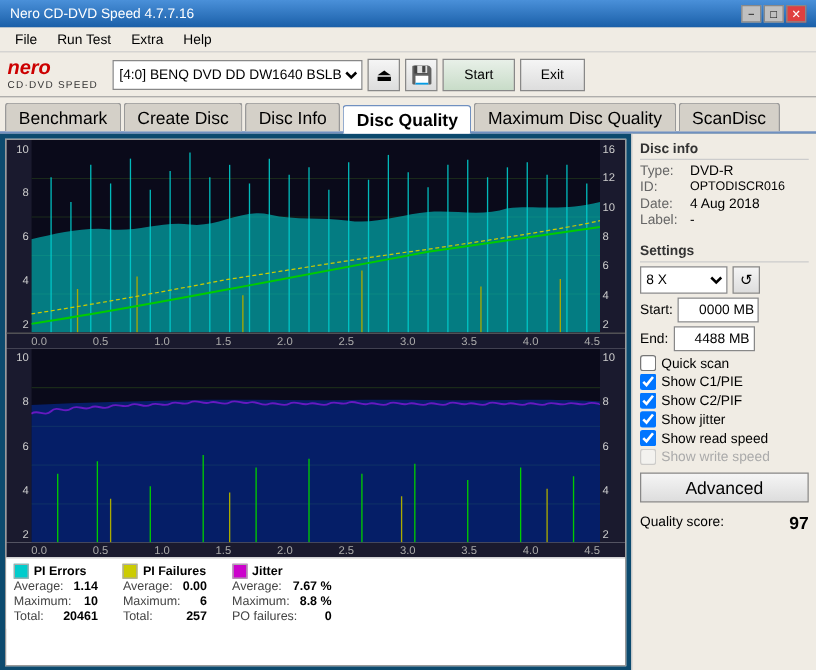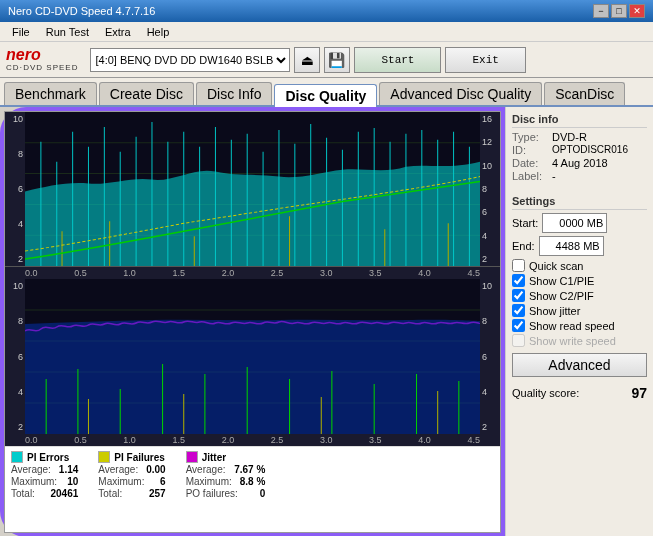--- a/index.html
+++ b/index.html
@@ -11,31 +11,31 @@
     .title-controls { display: flex; gap: 2px; }
     .title-btn { width: 16px; height: 14px; background: #c0c0c0; border: 1px solid #888; font-size: 9px; display: flex; align-items: center; justify-content: center; cursor: pointer; color: black; }
     
     
     .menu-bar { background: #f0ece4; height: 20px; display: flex; align-items: center; padding: 0 4px; border-bottom: 1px solid #ccc; }
     .menu-item { padding: 2px 8px; font-size: 11px; cursor: pointer; }
     
     
     .toolbar { background: #f0ece4; height: 36px; display: flex; align-items: center; padding: 2px 6px; gap: 4px; border-bottom: 1px solid #999; }
     .drive-select { height: 24px; width: 200px; font-size: 11px; border: 1px solid #888; background: white; }
-    .toolbar-btn { height: 26px; padding: 0 26px; font-size: 11px; background: linear-gradient(to bottom, #f5f5f5, #ddd); border: 1px solid #888; cursor: pointer; font-family: Liberation Mono, monospace; }
+    .toolbar-btn { height: 26px; padding: 0 16px; font-size: 11px; background: linear-gradient(to bottom, #f5f5f5, #ddd); border: 1px solid #888; cursor: pointer; }
     .toolbar-btn.start { background: linear-gradient(to bottom, #e8f0e8, #c8dcc8); }
     .toolbar-icon-btn { width: 26px; height: 26px; background: linear-gradient(to bottom, #f5f5f5, #ddd); border: 1px solid #888; cursor: pointer; display: flex; align-items: center; justify-content: center; font-size: 14px; }
     
     
     .tabs { background: #f0ece4; display: flex; align-items: flex-end; padding: 4px 4px 0; border-bottom: 2px solid #7090c0; }
     .tab { padding: 3px 10px; font-size: 14px; cursor: pointer; background: #d4d0c8; border: 1px solid #999; border-bottom: none; margin-right: 2px; border-radius: 3px 3px 0 0; }
     .tab.active { background: white; border-color: #7090c0; font-weight: bold; position: relative; bottom: -2px; }
     
     
-    .main { display: flex; height: calc(536px - 22px - 20px - 36px - 28px); background: #8b5cf6; border-radius: 26px; }
+    .main { display: flex; height: calc(536px - 22px - 20px - 36px - 28px); background: #0c4a6e; }
     
     
     .chart-area { flex: 1; background: white; border: 1px solid #999; margin: 4px; display: flex; flex-direction: column; overflow: hidden; }
     
     .chart { background: #1a1a2e; position: relative; overflow: hidden; }
     .chart-top { height: 155px; border-bottom: 1px solid #555; }
     .chart-bottom { height: 155px; }
     
     .chart-x-labels { display: flex; justify-content: space-between; padding: 1px 22px; color: #666; font-size: 9px; background: white; }
     
@@ -113,21 +113,21 @@
   <div class="toolbar-icon-btn" title="Save">💾</div>
   <button class="toolbar-btn start">Start</button>
   <button class="toolbar-btn">Exit</button>
 </div>
 
 <div class="tabs">
   <div class="tab">Benchmark</div>
   <div class="tab">Create Disc</div>
   <div class="tab">Disc Info</div>
   <div class="tab active">Disc Quality</div>
-  <div class="tab">Advanced Disc Quality</div>
+  <div class="tab">Maximum Disc Quality</div>
   <div class="tab">ScanDisc</div>
 </div>
 
 <div class="main">
 
   <div class="chart-area">
 
     <div class="chart chart-top" style="position:relative;">
 
       <div style="position:absolute;left:0;top:0;width:20px;height:100%;display:flex;flex-direction:column;justify-content:space-between;padding:2px 2px;color:#ccc;font-size:9px;text-align:right;z-index:2;">
@@ -364,20 +364,26 @@
       </div>
       <div class="info-row">
         <span class="info-label">Label:</span>
         <span class="info-value">-</span>
       </div>
     </div>
 
     <div class="settings-section">
       <div class="panel-title">Settings</div>
       
+      <div class="input-row">
+        <select class="speed-select">
+          <option>8 X</option>
+        </select>
+        <div class="refresh-btn">↺</div>
+      </div>
       
       <div class="input-row">
         <span>Start:</span>
         <input class="field-input" type="text" value="0000 MB" style="">
       </div>
       <div class="input-row">
         <span>End:</span>
         <input class="field-input" type="text" value="4488 MB" style="">
       </div>
       

